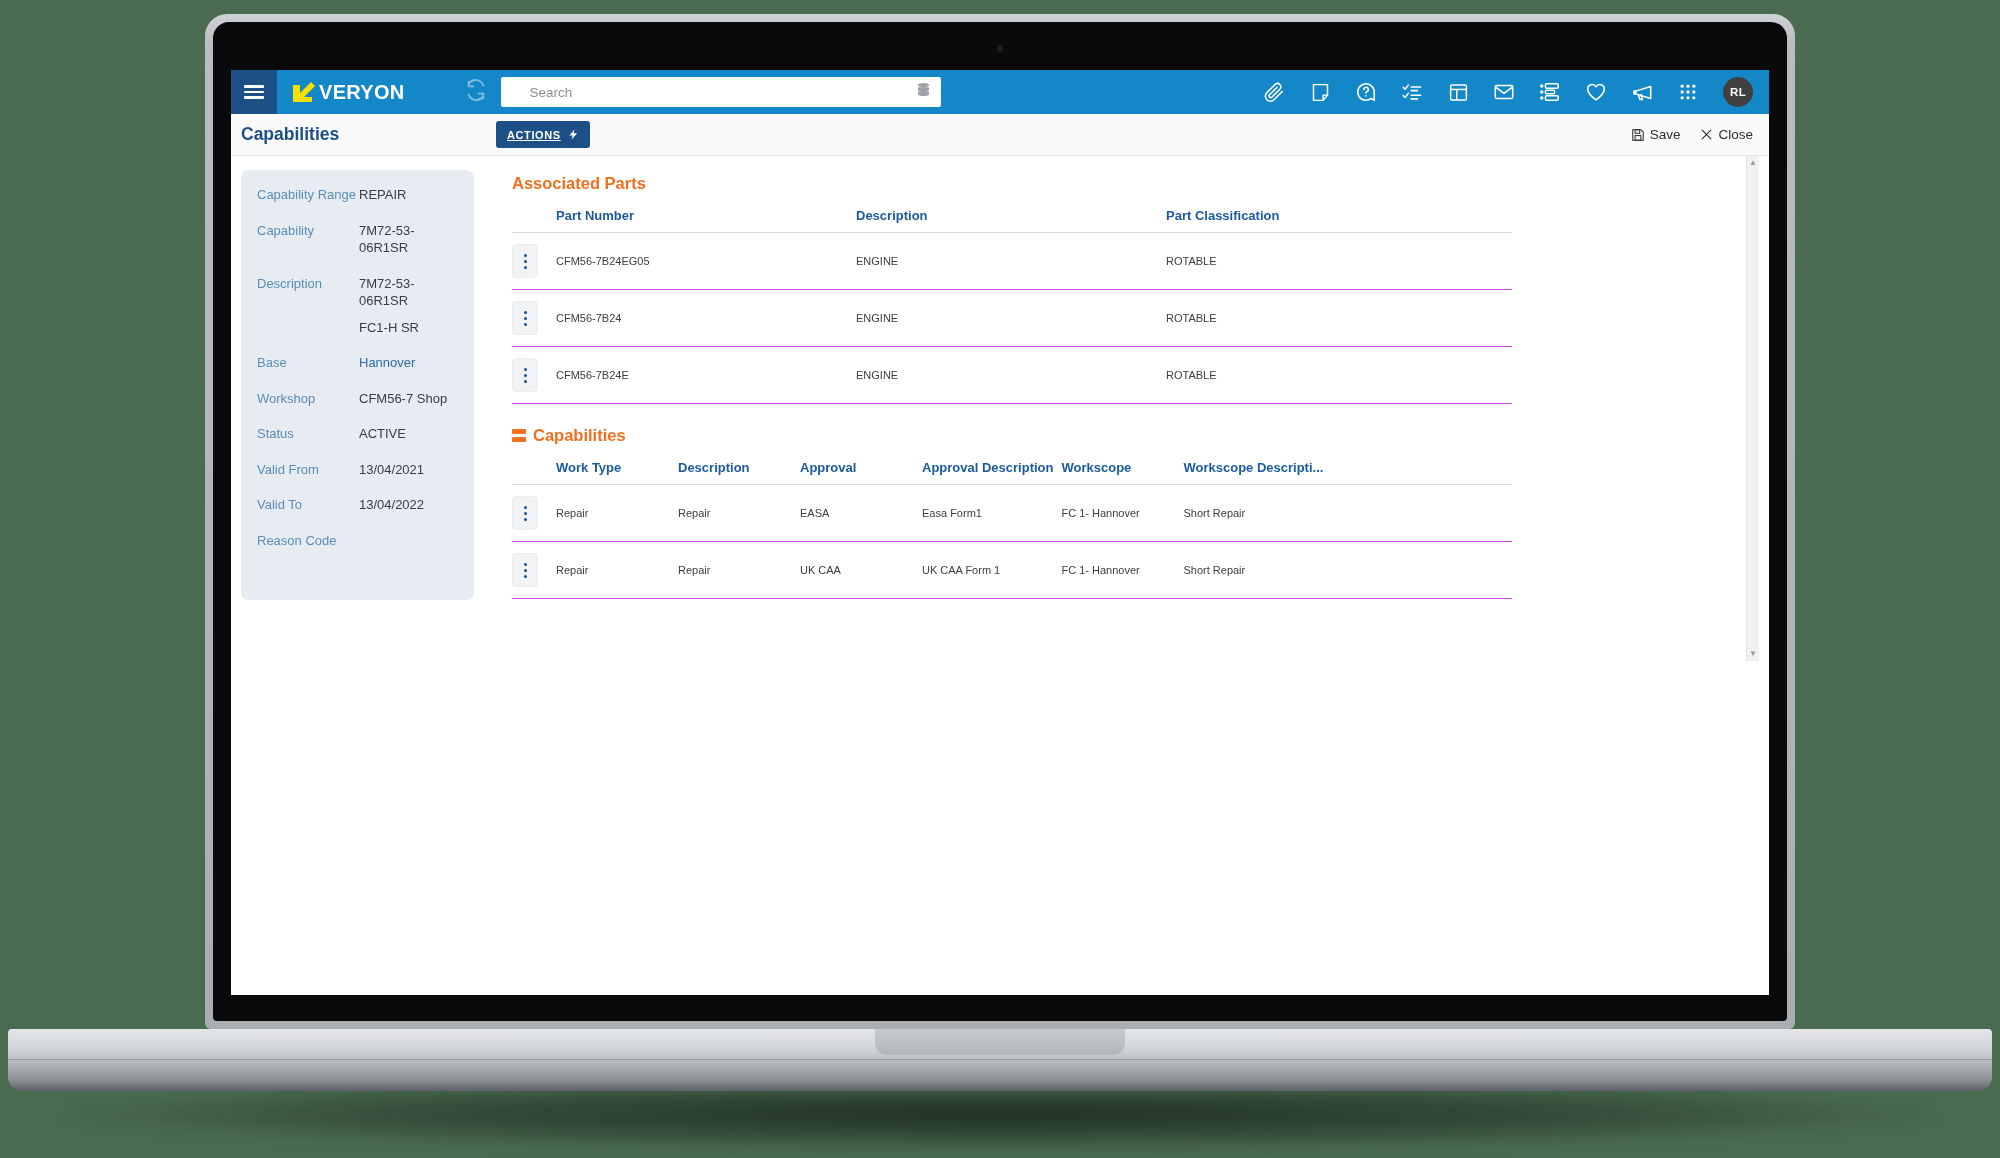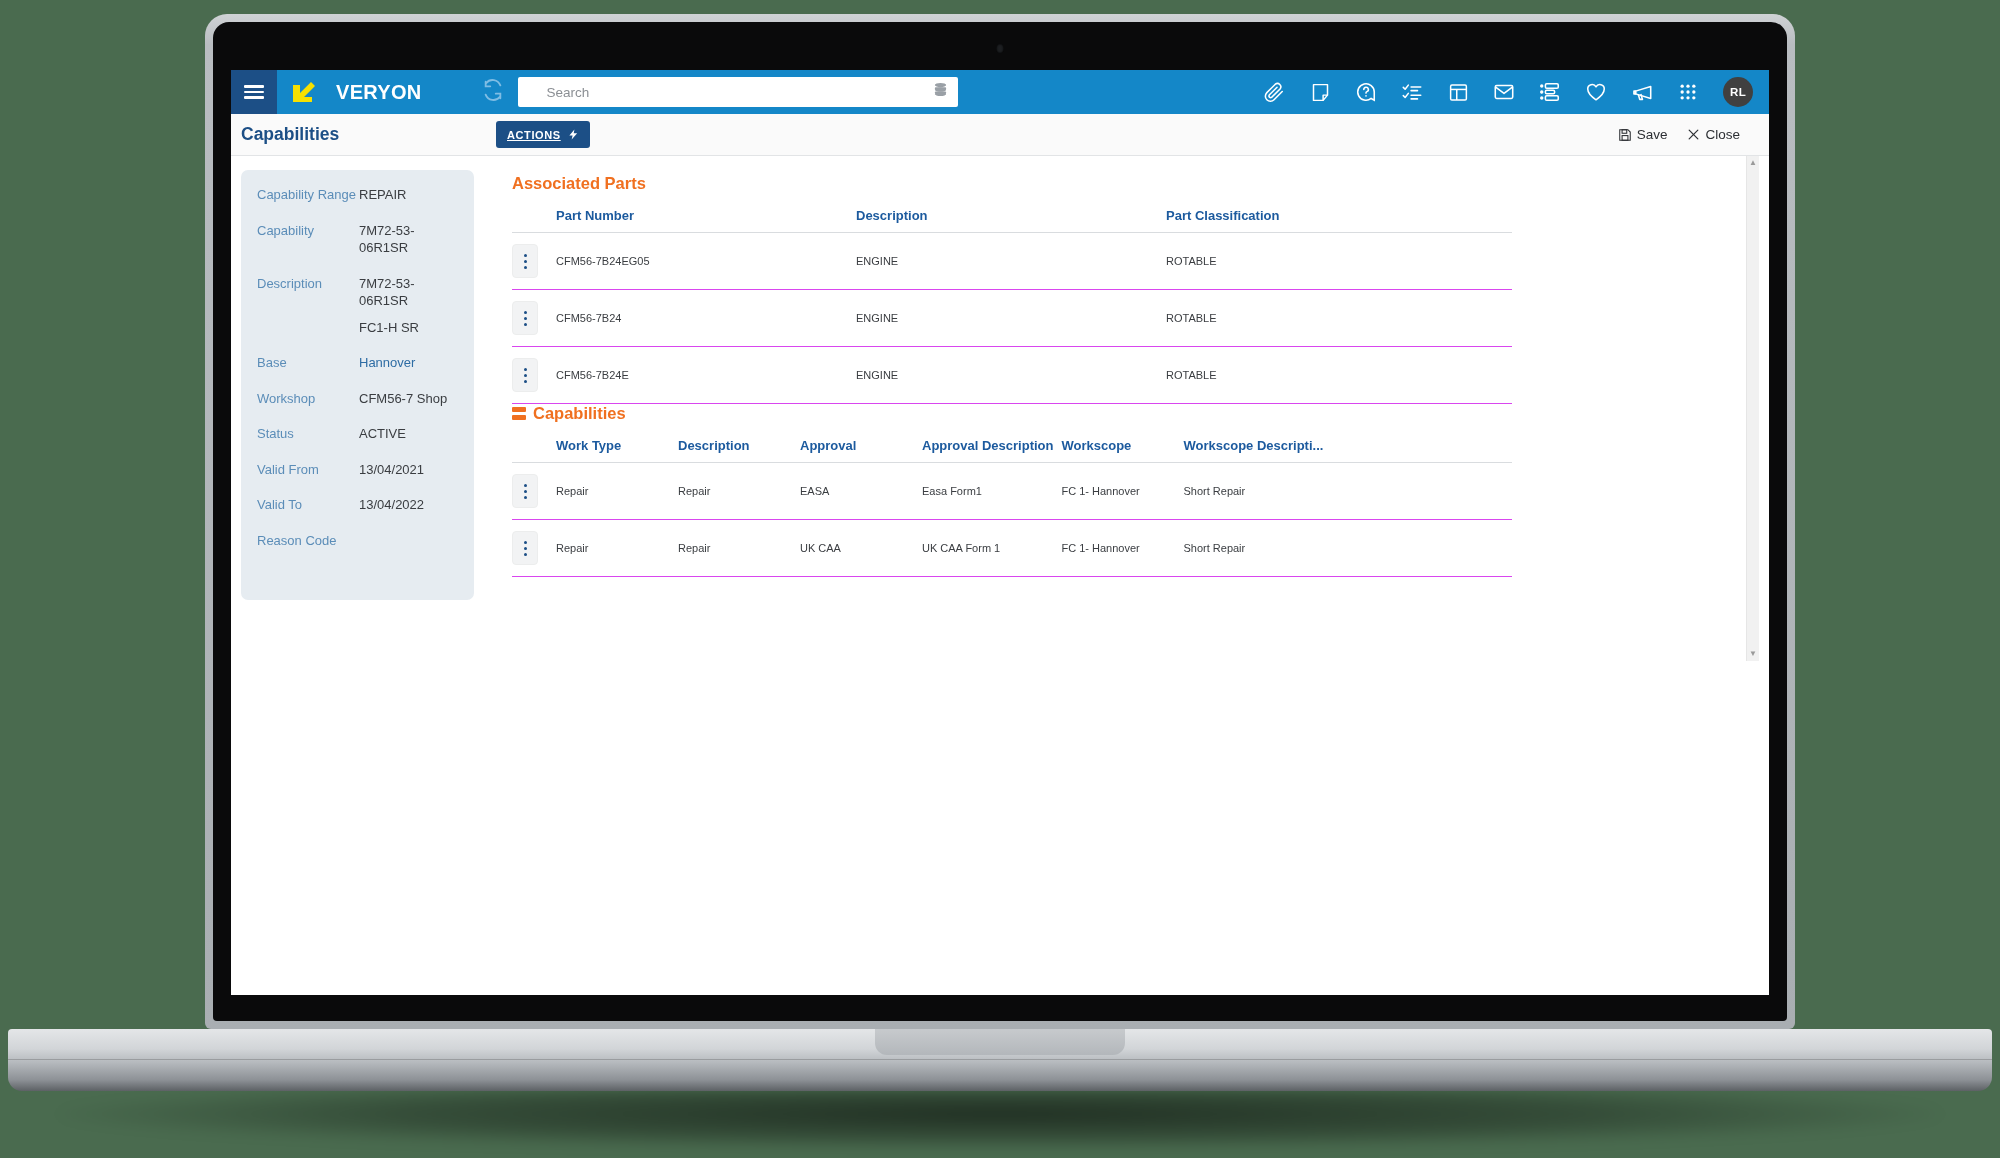--- a/index.html
+++ b/index.html
@@ -69,21 +69,21 @@
     display: flex; align-items: center;
     position: relative;
   }
   #hamburger-block {
     width: 46px; height: 44px; background: #1c4f86;
     display: flex; align-items: center; justify-content: center;
     cursor: pointer; flex: 0 0 auto;
   }
   .ham-bar { display:block; width: 20px; height: 2.5px; background: #fff; margin: 3px 0; border-radius: 1px; }
 
-  #logo { display:flex; align-items:center; gap:19px; margin-left: 14px; flex:0 0 auto; }
+  #logo { display:flex; align-items:center; gap:2px; margin-left: 14px; flex:0 0 auto; }
   #logo-text { color:#fff; font-weight:bold; font-size: 20px; letter-spacing:.3px; }
 
   #refresh-btn { margin-left: 60px; cursor:pointer; flex:0 0 auto; }
 
   #search-wrap {
     margin-left: 14px; width: 440px; height: 30px;
     background:#fff; border-radius:2px;
     display:flex; align-items:center; position:relative;
     flex:0 0 auto;
   }
@@ -121,21 +121,21 @@
   }
   #actions-btn {
     background:#1c4f86; color:#fff;
     font-size:11px; font-weight:bold; letter-spacing:.6px;
     padding: 7px 11px; border-radius:3px; border:0;
     display:flex; align-items:center; gap:7px;
     cursor:pointer; font-family:"Liberation Sans",sans-serif;
     margin-left: 12px;
     text-decoration: underline;
   }
-  #header-right { margin-left:auto; margin-right:29px; display:flex; align-items:center; gap:20px; }
+  #header-right { margin-left:auto; margin-right:16px; display:flex; align-items:center; gap:20px; }
   .hdr-act {
     display:flex; align-items:center; gap:5px;
     color:#2c2f33; font-size:13.5px; cursor:pointer;
   }
 
   
   #body-area { display:flex; height: calc(100% - 86px); background:#fff; position:relative; }
 
   #sidebar { width: 253px; flex:0 0 auto; padding: 14px 10px 0 10px; background:#fff; }
   #info-card {
@@ -152,21 +152,21 @@
   #content {
     flex:1; padding: 18px 0 0 28px; overflow:hidden; position:relative;
   }
 
   .section-title {
     color:#f07020; font-size:16.5px; font-weight:bold;
     display:flex; align-items:center; gap:7px;
     margin-bottom: 6px;
   }
 
-  table.grid { width: 1000px; border-collapse:collapse; }
+  table.grid { width: 1000px; border-collapse:collapse; margin-bottom: 22px; }
   table.grid th {
     text-align:left; color:#1c5a9e; font-size:13px; font-weight:bold;
     padding: 9px 8px 9px 0; border-bottom:1px solid #d9dcdf;
     white-space:nowrap;
   }
   table.grid td {
     font-size:11px; color:#3a3d41; padding: 11px 8px 11px 0;
     border-bottom:1px solid #d946ef; vertical-align:middle;
   }
   td.link-cell { color:#2e6ca4; cursor:pointer; }

